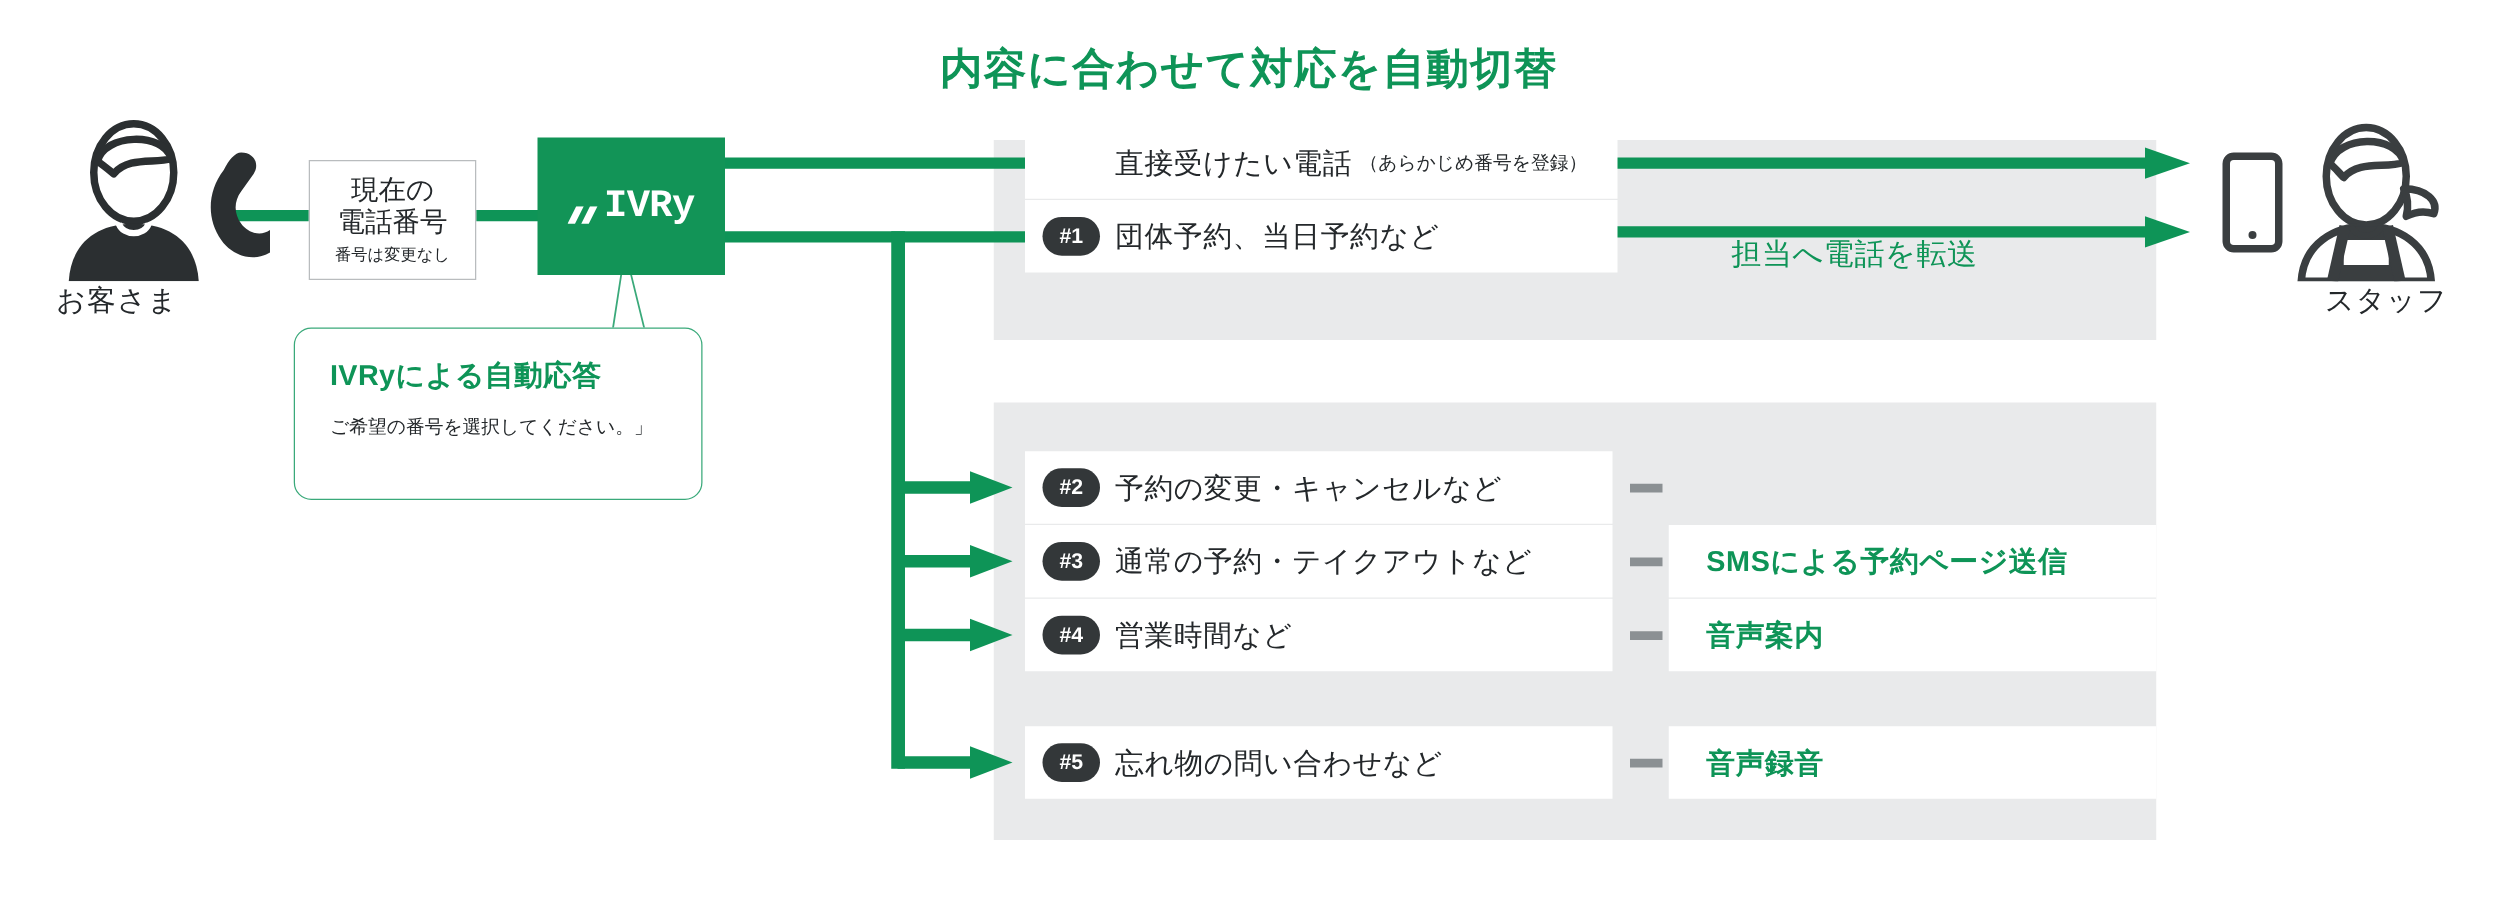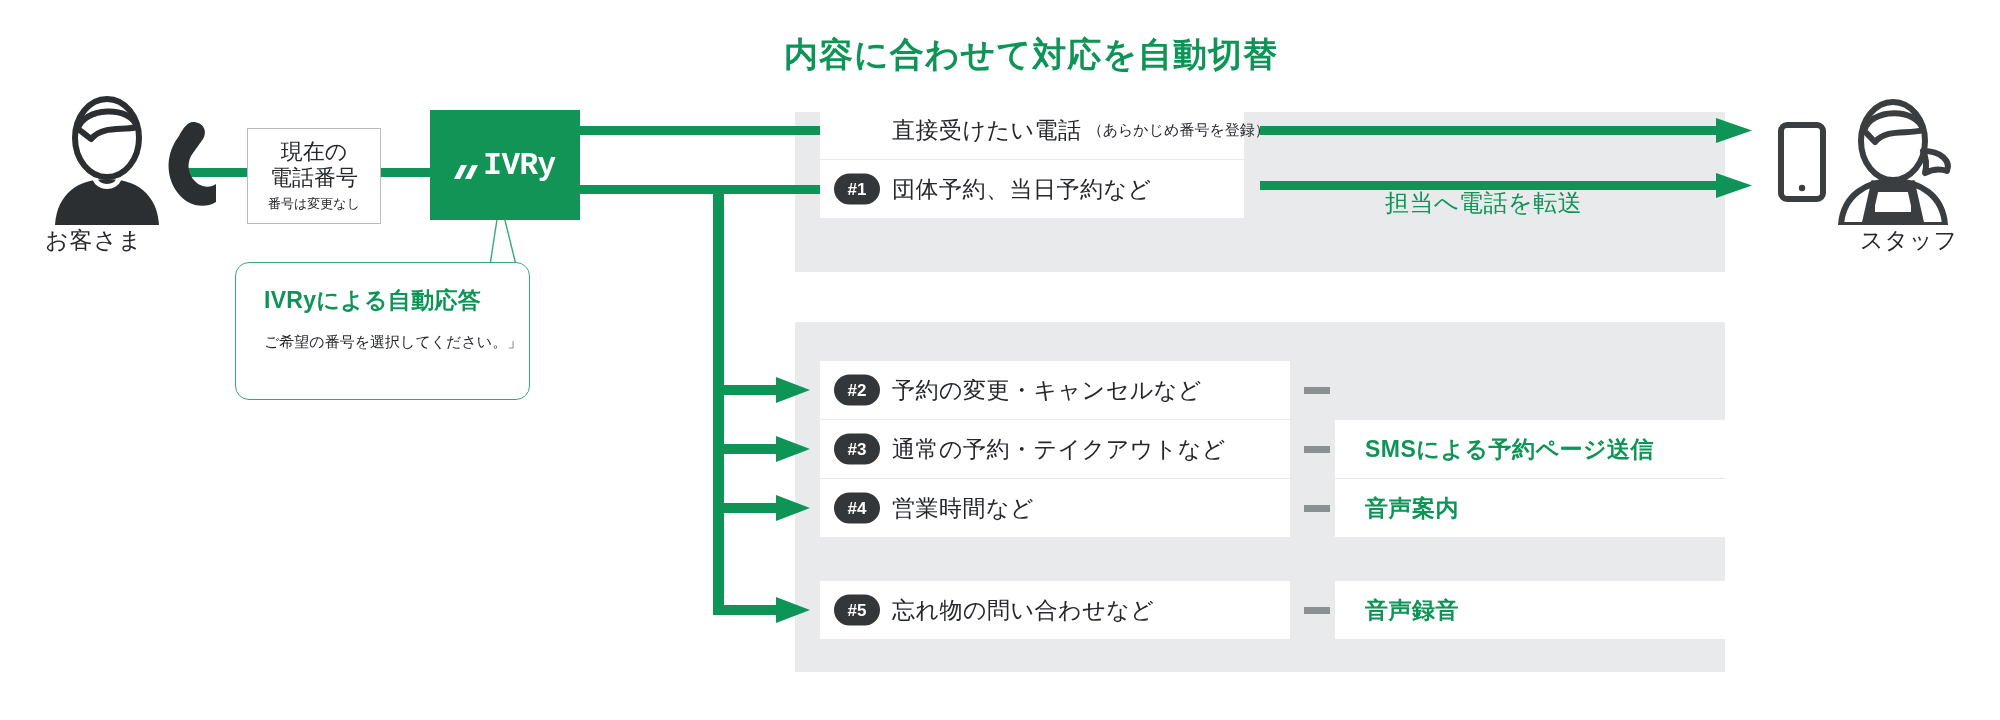--- a/index.html
+++ b/index.html
@@ -14,21 +14,21 @@
     position: relative;
     width: 2000px;
     height: 720px;
     background: #ffffff;
     overflow: hidden;
   }
   .abs { position: absolute; }
 
   
   #flow-title {
-    left: 784px;
+    left: 752px;
     top: 32px;
     font-size: 34px;
     font-weight: bold;
     color: #0e9457;
     letter-spacing: 1px;
     white-space: nowrap;
   }
 
   
   .panel {
@@ -55,21 +55,21 @@
     align-items: center;
   }
   .row-label {
     background: #ffffff;
     height: 58px;
     display: flex;
     align-items: center;
     box-sizing: border-box;
     padding-left: 72px;
   }
-  .row-label.wide  { width: 424px; }
+  .row-label.wide  { width: 474px; }
   .row-label.short { width: 470px; }
 
   .row-text {
     font-size: 23px;
     color: #24282b;
     white-space: nowrap;
     letter-spacing: 0.5px;
   }
   .row-note {
     font-size: 15px;
@@ -175,21 +175,21 @@
     letter-spacing: -0.5px;
     display: flex;
     align-items: flex-end;
     font-family: Liberation Mono, monospace;
   }
 
   
   #callout {
     left: 235px;
     top: 262px;
-    width: 295px;
+    width: 327px;
     height: 138px;
     border: 1.4px solid #3aa97a;
     border-radius: 14px;
     background: #ffffff;
     box-sizing: border-box;
     padding: 22px 0 0 28px;
   }
   #callout-title {
     font-size: 23px;
     font-weight: bold;

